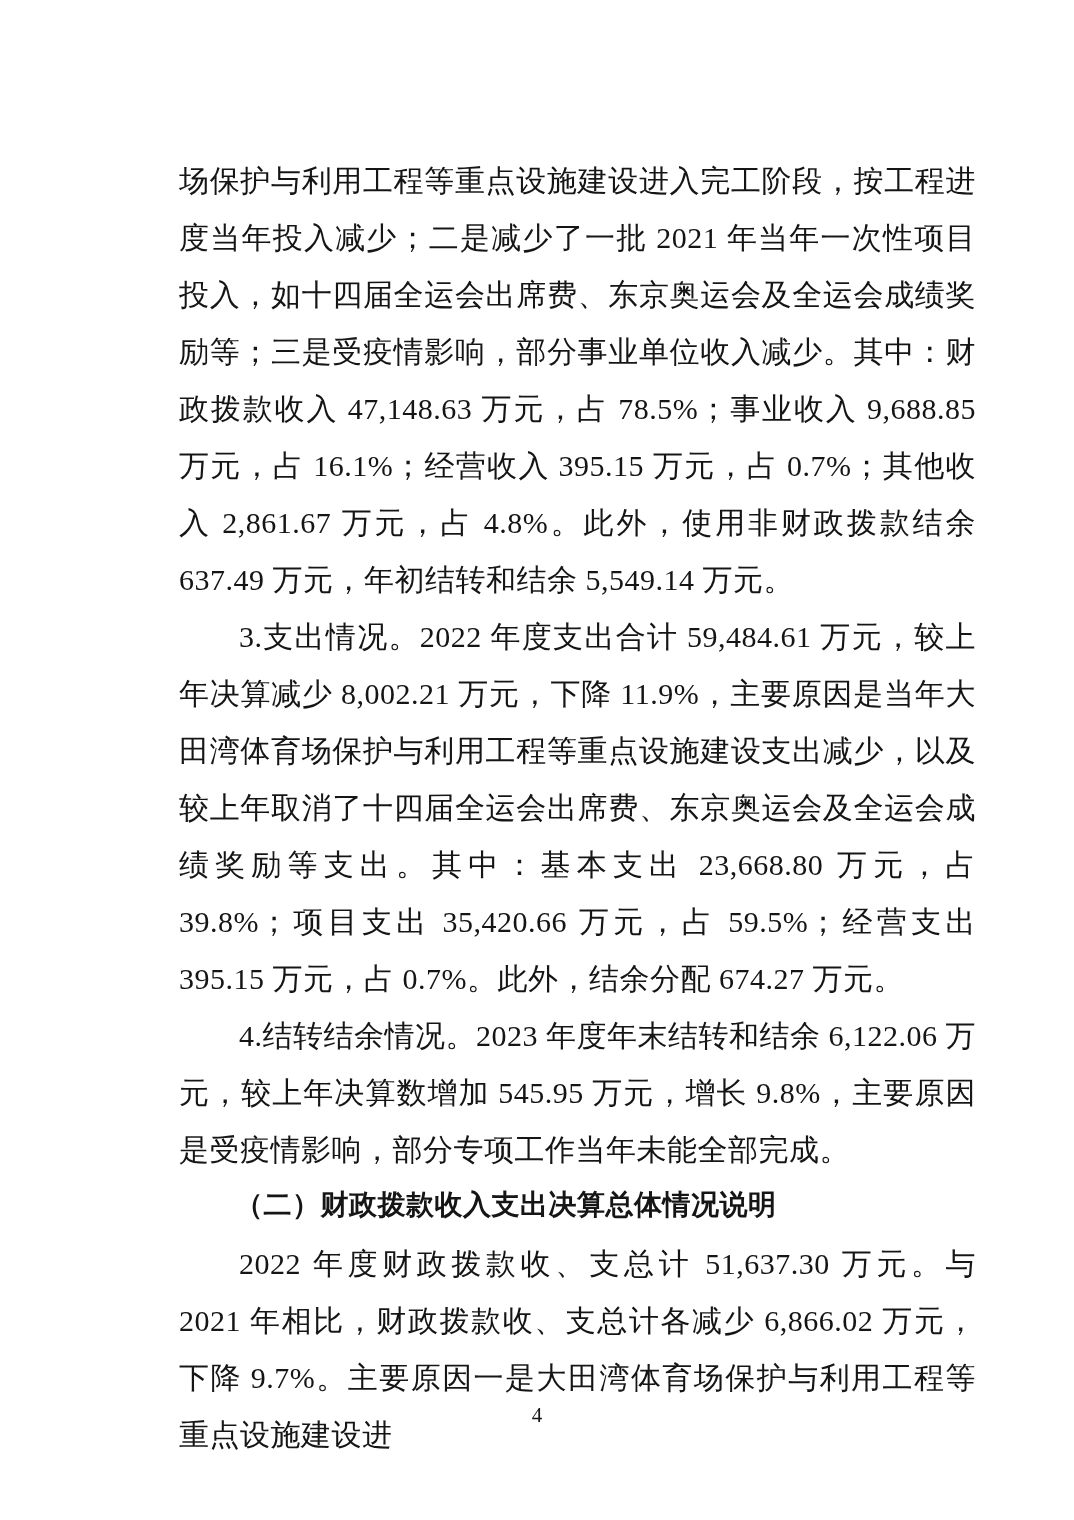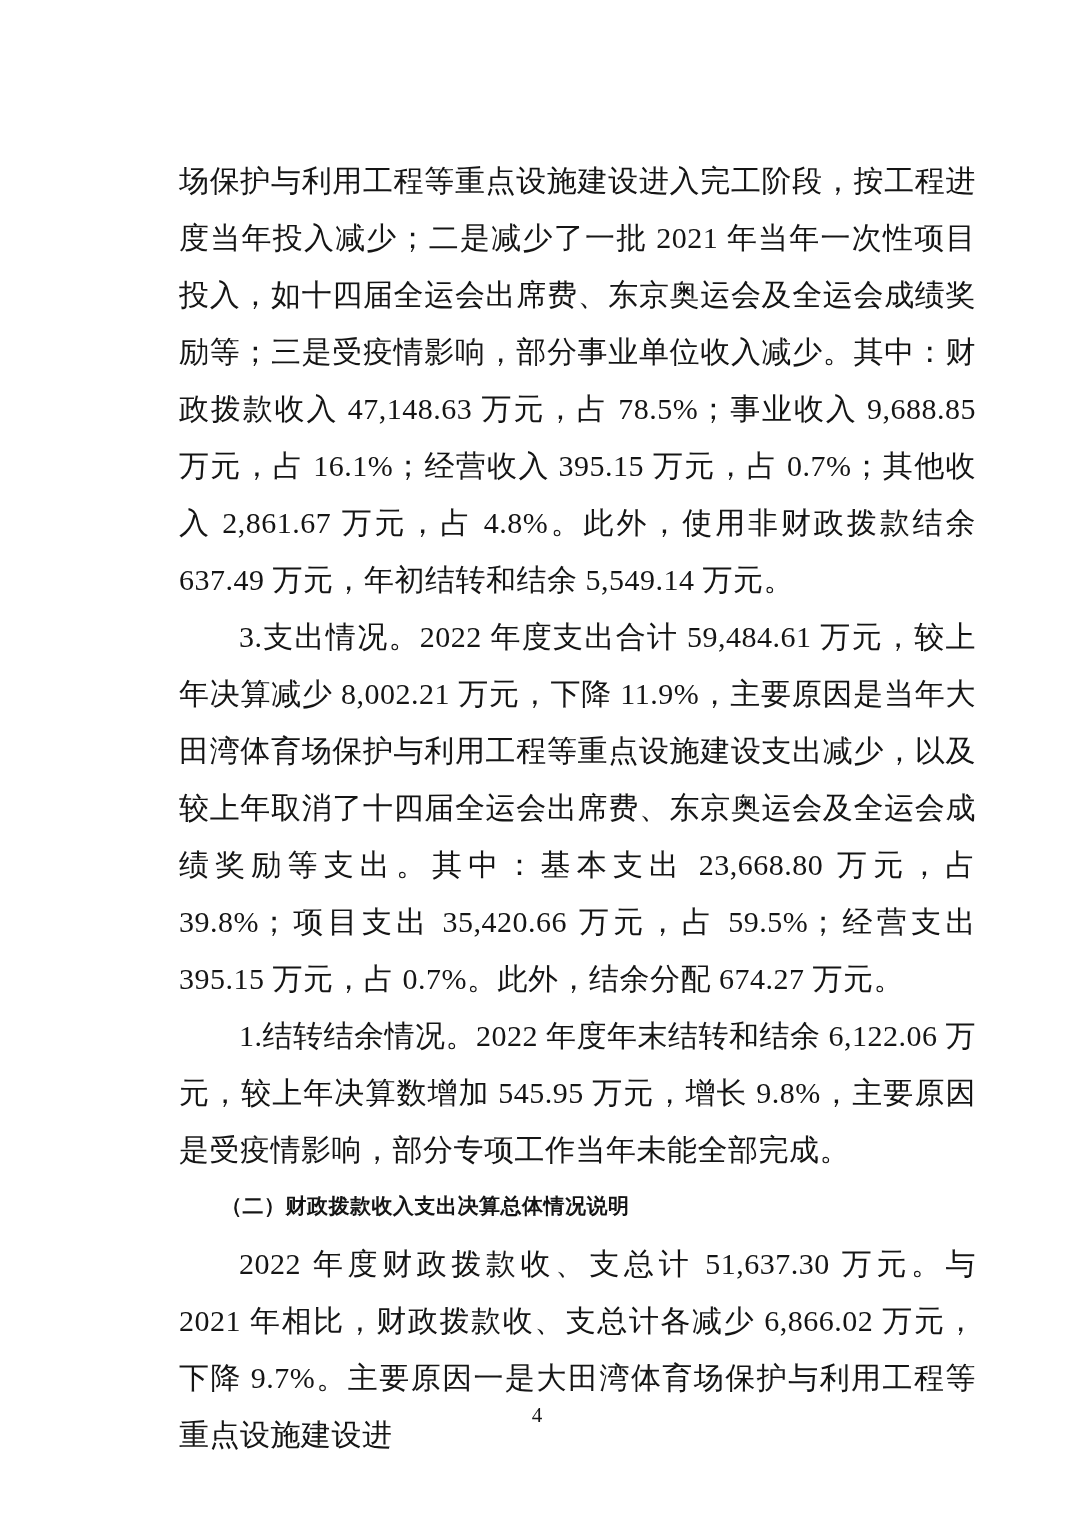--- a/index.html
+++ b/index.html
@@ -33,40 +33,41 @@
       margin: 0;
       padding: 0;
       font-weight: normal;
     }
     .indent {
       text-indent: 2em;
     }
     .heading {
       margin: 0;
       padding: 0;
-      font-size: 21px;
+      font-size: 28px;
       line-height: 57px;
       font-weight: bold;
+      font-family: Liberation Mono, monospace;
     }
     .page-number {
       position: absolute;
       top: 1400px;
       left: 0;
       width: 100%;
       text-align: center;
       font-size: 21px;
       line-height: 30px;
       color: #151515;
     }
   </style>
 </head>
 <body>
 
 <div class="page">
   <div class="text-block">
     <p class="para">场保护与利用工程等重点设施建设进入完工阶段，按工程进度当年投入减少；二是减少了一批 2021 年当年一次性项目投入，如十四届全运会出席费、东京奥运会及全运会成绩奖励等；三是受疫情影响，部分事业单位收入减少。其中：财政拨款收入 47,148.63 万元，占 78.5%；事业收入 9,688.85 万元，占 16.1%；经营收入 395.15 万元，占 0.7%；其他收入 2,861.67 万元，占 4.8%。此外，使用非财政拨款结余 637.49 万元，年初结转和结余 5,549.14 万元。</p>
     <p class="para indent">3.支出情况。2022 年度支出合计 59,484.61 万元，较上年决算减少 8,002.21 万元，下降 11.9%，主要原因是当年大田湾体育场保护与利用工程等重点设施建设支出减少，以及较上年取消了十四届全运会出席费、东京奥运会及全运会成绩奖励等支出。其中：基本支出 23,668.80 万元，占 39.8%；项目支出 35,420.66 万元，占 59.5%；经营支出 395.15 万元，占 0.7%。此外，结余分配 674.27 万元。</p>
-    <p class="para indent">1.结转结余情况。2022 年度年末结转和结余 6,122.06 万元，较上年决算数增加 545.95 万元，增长 9.8%，主要原因是受疫情影响，部分专项工作当年未能全部完成。</p>
+    <p class="para indent">4.结转结余情况。2023 年度年末结转和结余 6,122.06 万元，较上年决算数增加 545.95 万元，增长 9.8%，主要原因是受疫情影响，部分专项工作当年未能全部完成。</p>
     <h2 class="heading indent">（二）财政拨款收入支出决算总体情况说明</h2>
     <p class="para indent">2022 年度财政拨款收、支总计 51,637.30 万元。与 2021 年相比，财政拨款收、支总计各减少 6,866.02 万元，下降 9.7%。主要原因一是大田湾体育场保护与利用工程等重点设施建设进</p>
   </div>
   <div class="page-number">4</div>
 </div>
 
 </body></html>

